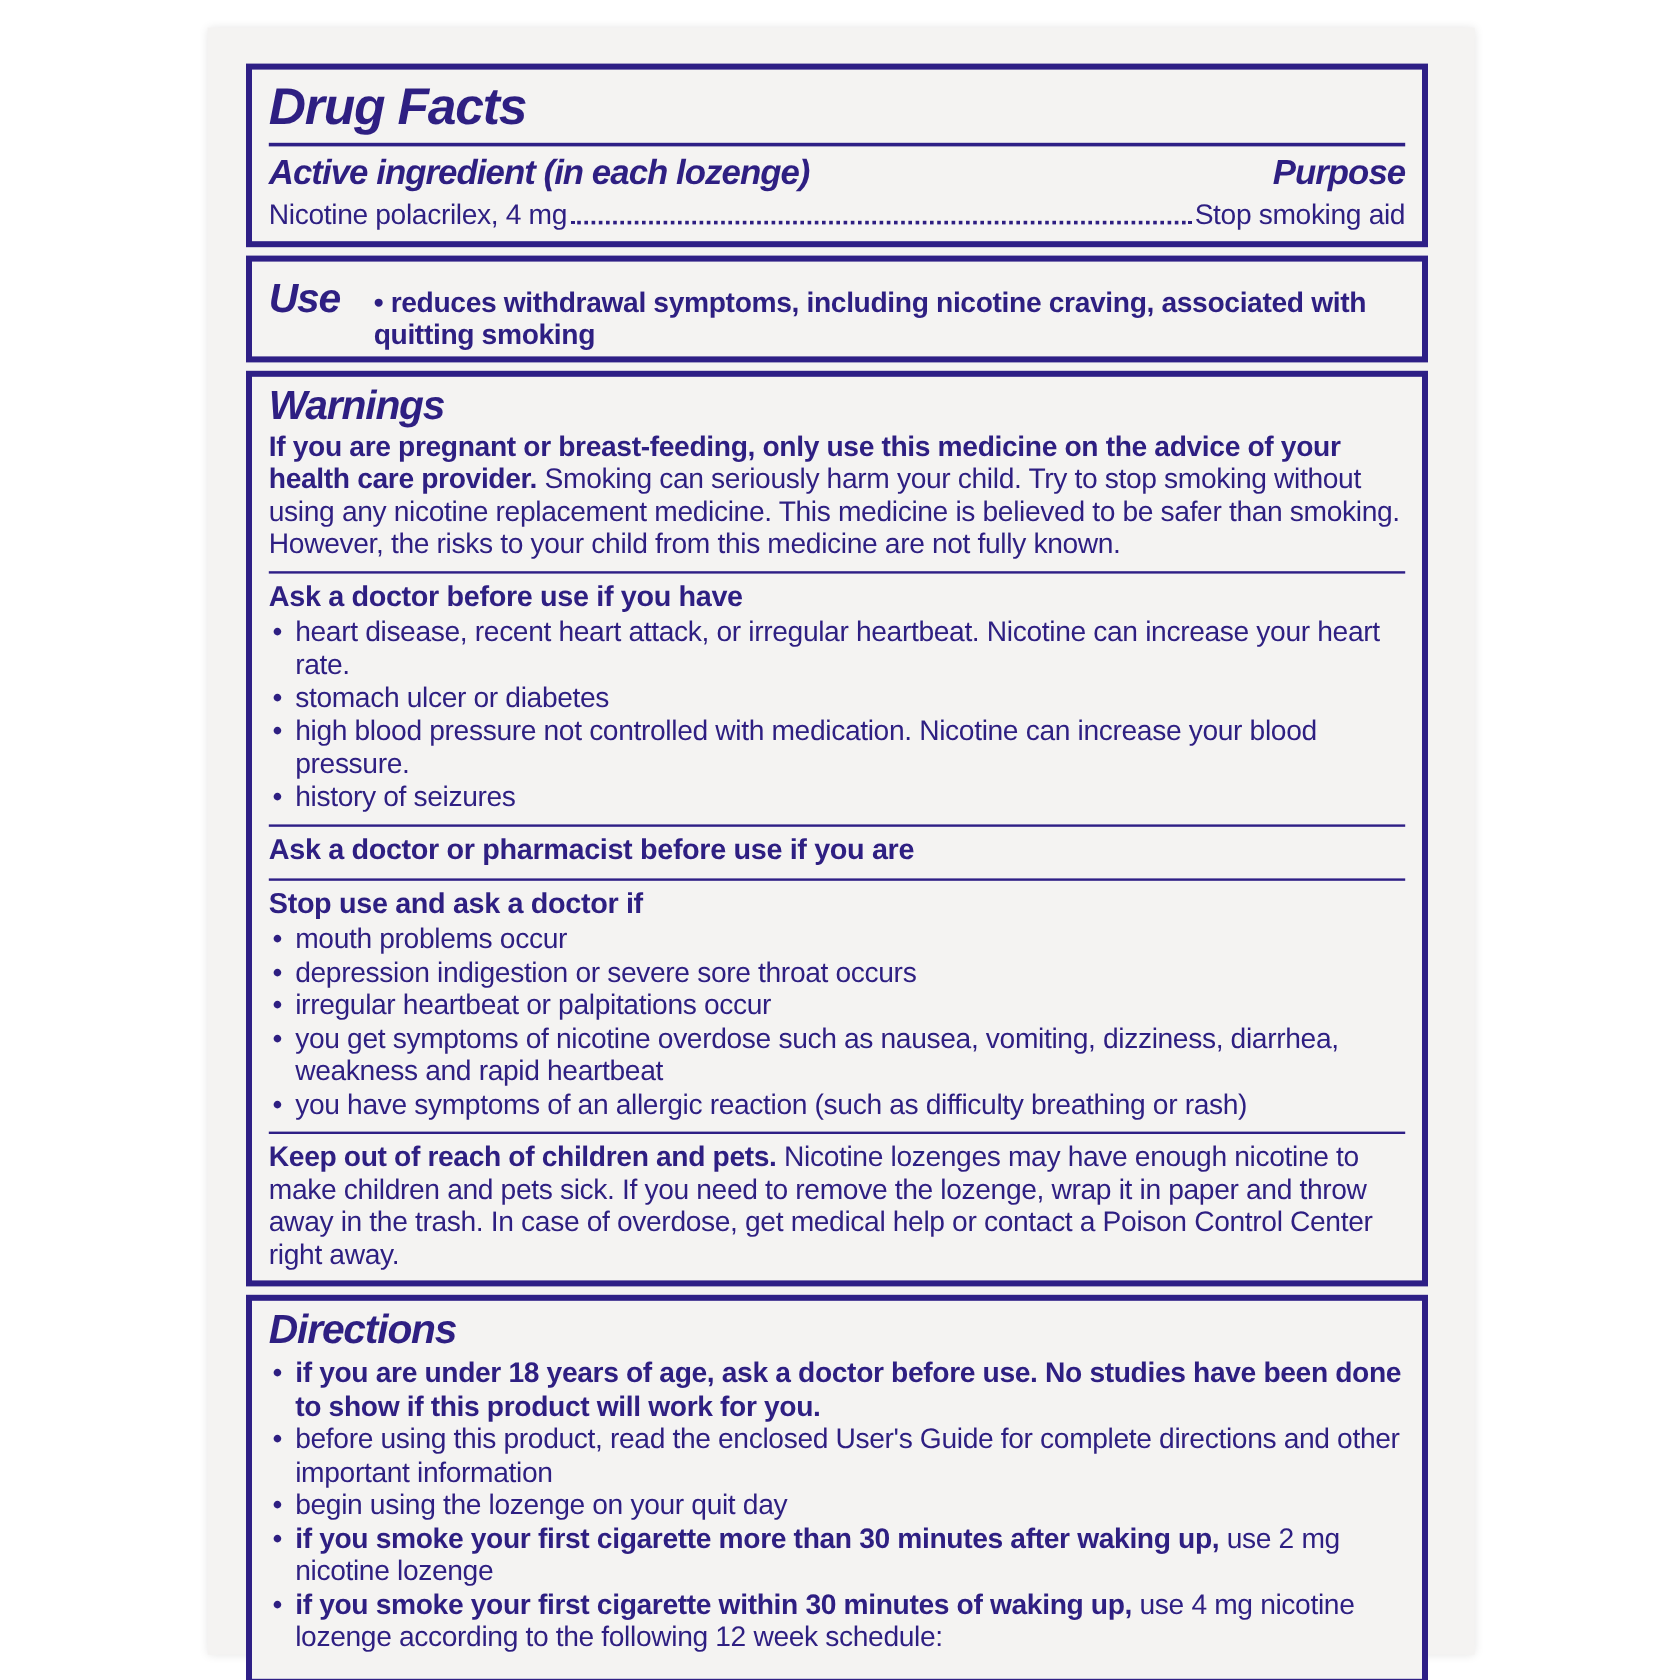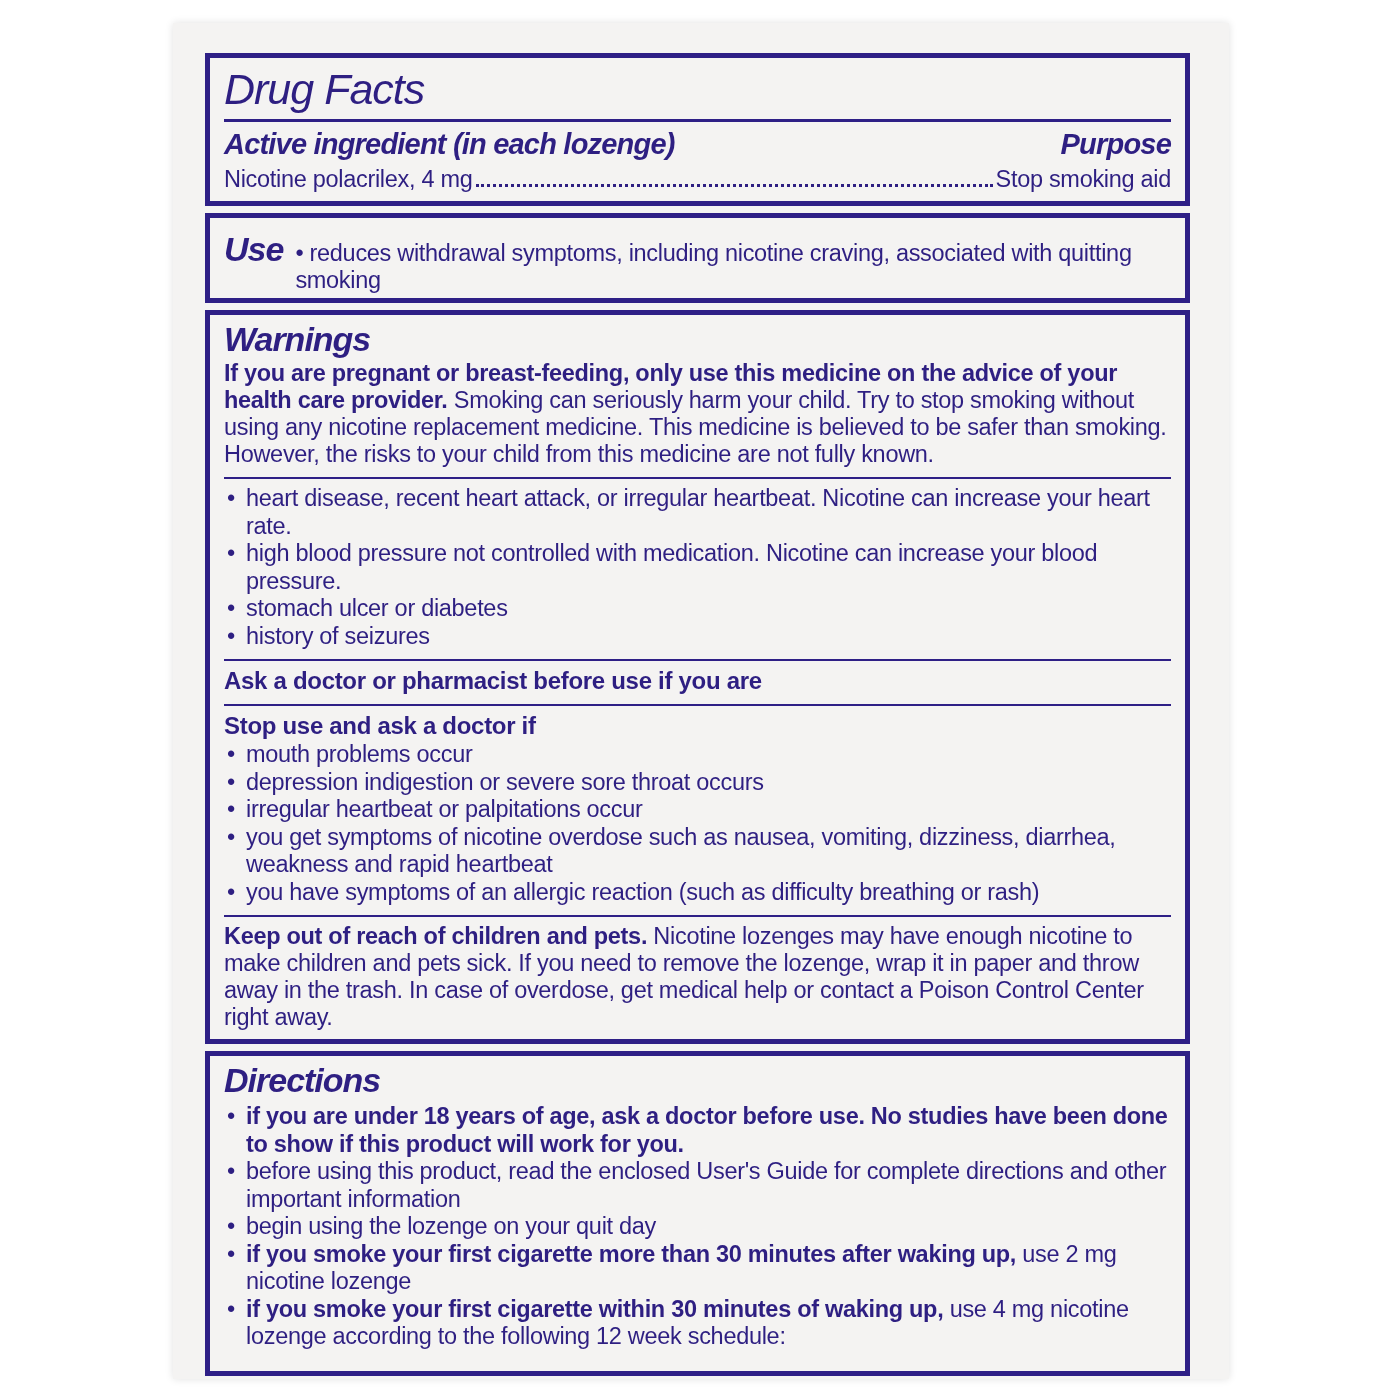--- a/index.html
+++ b/index.html
@@ -26,21 +26,21 @@
   .box{
     box-sizing:border-box;
     border:5px solid #2e1f86;
     background:#f4f3f2;
     padding:6px 14px 8px 14px;
     margin-bottom:7px;
     letter-spacing:-0.3px;
   }
   .df-title{
     font-size:43px;
-    font-weight:normal;
+    font-weight:bold;
     font-style:italic;
     line-height:1.1;
     letter-spacing:-1px;
     margin:2px 0 0 0;
   }
   .rule-heavy{
     border:0;border-top:3px solid #2e1f86;
     margin:6px 0 6px 0;
   }
   .rule{
@@ -78,21 +78,21 @@
     align-items:baseline;
     padding-top:13px;padding-bottom:4px;
   }
   .box-title{
     font-size:34px;
     font-weight:bold;
     font-style:italic;
     letter-spacing:-1px;
     line-height:1.1;
   }
-  .use-text{margin-left:12px;}
+  .use-text{margin-left:28px;font-weight:bold;}
   .bullet-inline::before{content:"• ";}
   .sub-head{
     font-size:24px;
     font-weight:bold;
     line-height:28px;
     margin:0;
   }
   p{margin:0;}
   .para{margin-top:2px;}
   ul.blist{
@@ -142,24 +142,25 @@
 
       <div class="box">
         <div class="box-title">Warnings</div>
 
         <p class="body-txt para">
           <b class="bld">If you are pregnant or breast-feeding, only use this medicine on the advice of your health care provider.</b>
           <span>Smoking can seriously harm your child. Try to stop smoking without using any nicotine replacement medicine. This medicine is believed to be safer than smoking. However, the risks to your child from this medicine are not fully known.</span>
         </p>
 
         <hr class="rule">
+        <p class="sub-head">Ask a doctor before use if you have</p>
         <ul class="blist">
           <li>heart disease, recent heart attack, or irregular heartbeat. Nicotine can increase your heart rate.</li>
+          <li>stomach ulcer or diabetes</li>
           <li>high blood pressure not controlled with medication. Nicotine can increase your blood pressure.</li>
-          <li>stomach ulcer or diabetes</li>
           <li>history of seizures</li>
         </ul>
 
         <hr class="rule">
         <p class="sub-head">Ask a doctor or pharmacist before use if you are</p>
 
         <hr class="rule">
         <p class="sub-head">Stop use and ask a doctor if</p>
         <ul class="blist">
           <li>mouth problems occur</li>

